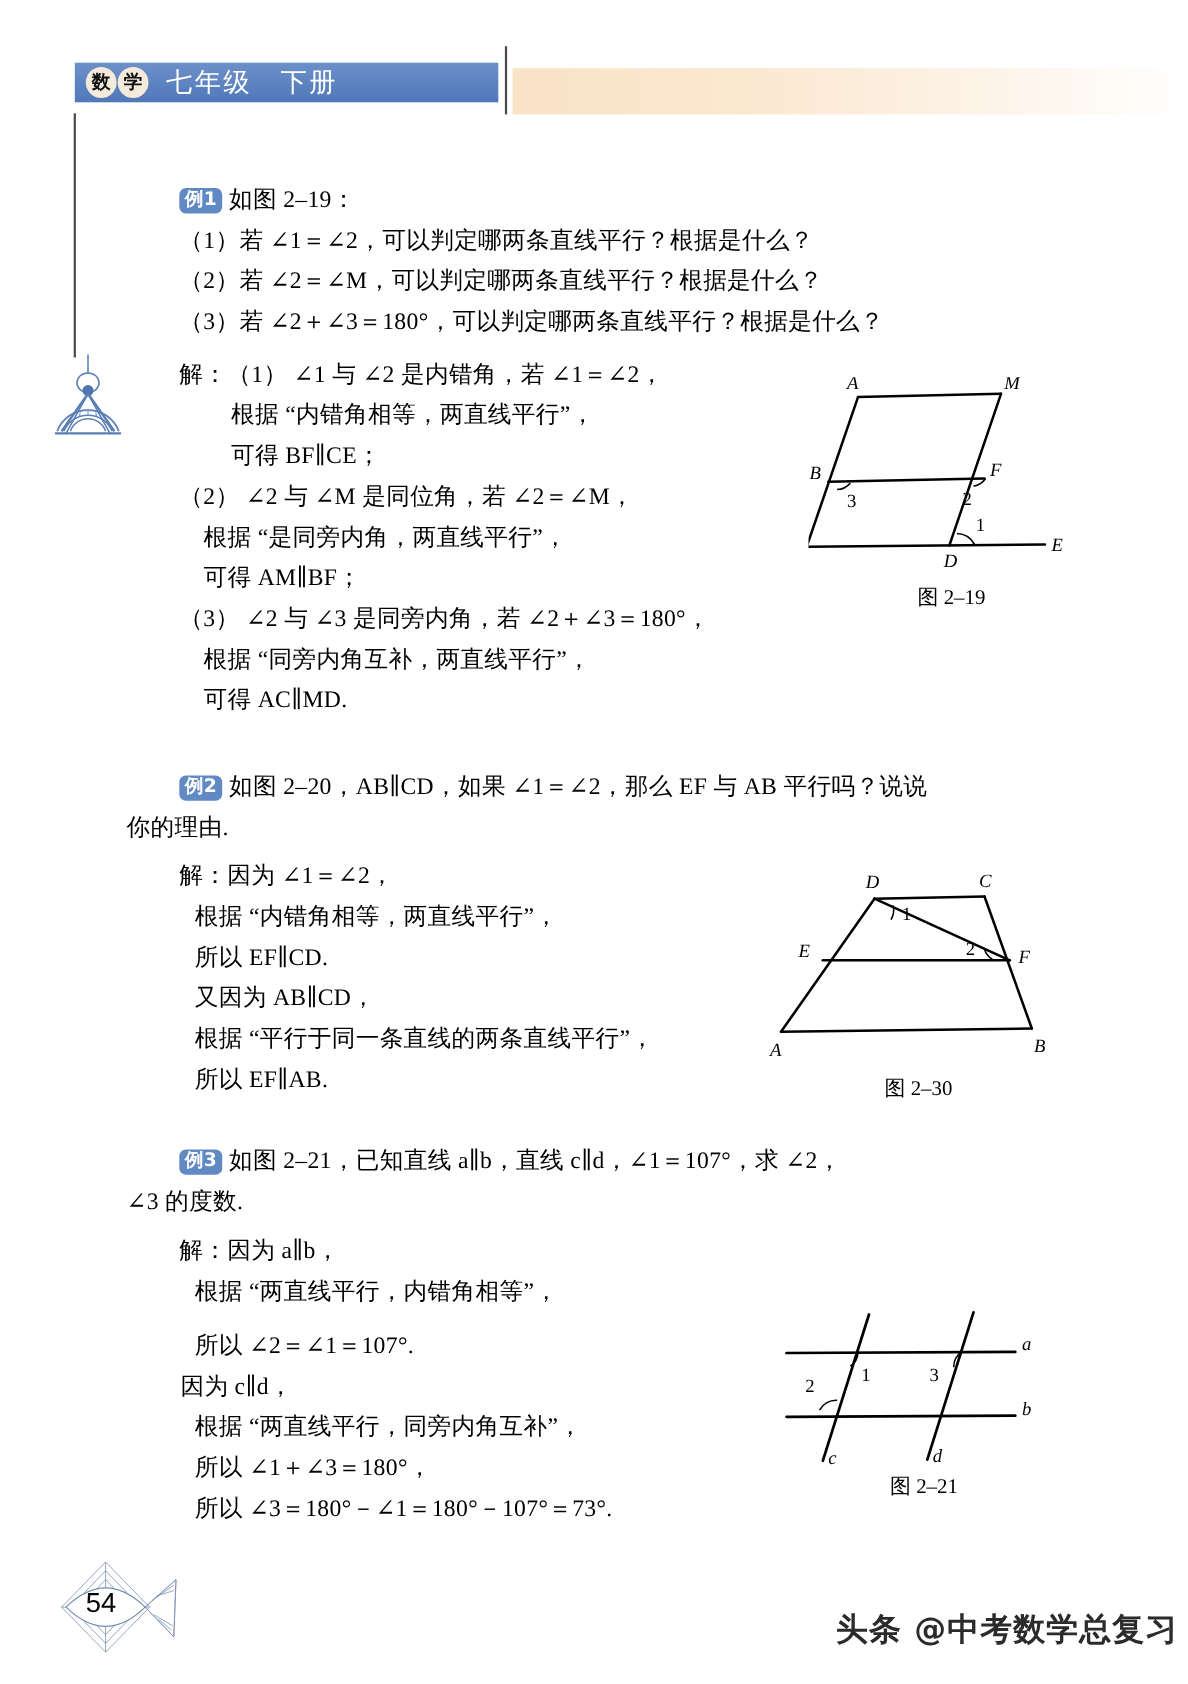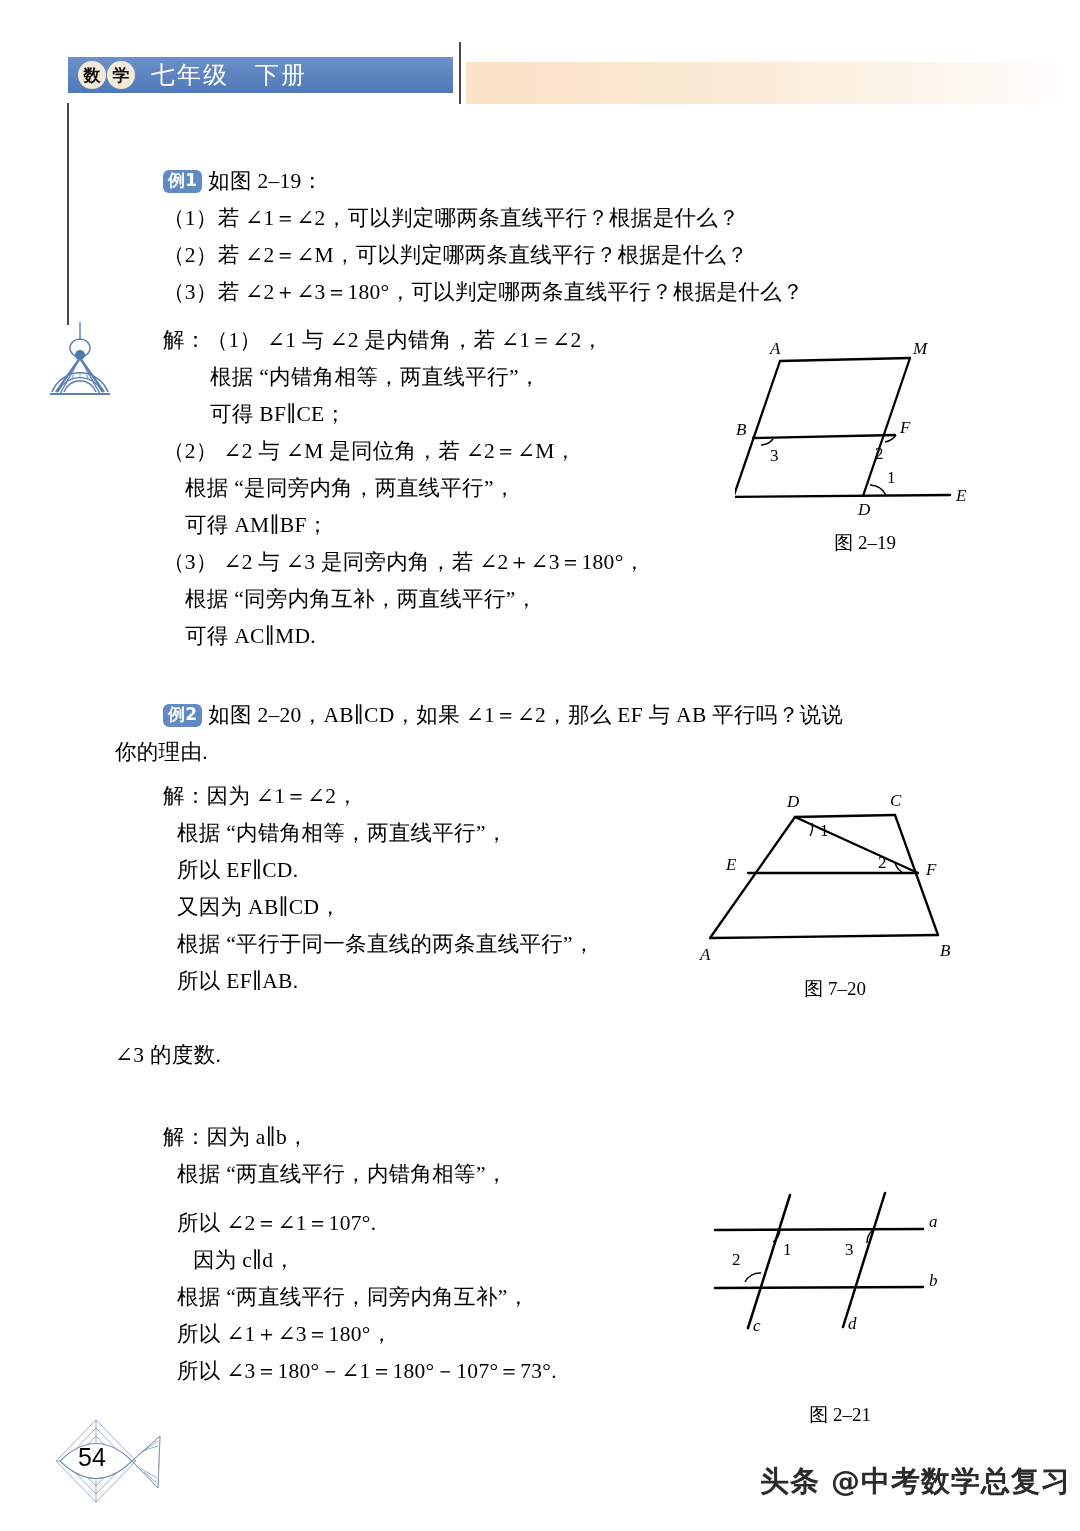--- a/index.html
+++ b/index.html
@@ -290,31 +290,35 @@
         <text x="236" y="92">F</text>
         <text x="10" y="177">A</text>
         <text x="250" y="173">B</text>
       </g>
       <g class="fnum">
         <text x="130" y="53">1</text>
         <text x="188" y="85">2</text>
       </g>
     </svg>
   </div>
-  <div class="figcap" style="left:690px; top:976px; width:290px;">图 7–20</div>
+  <div class="figcap" style="left:690px; top:976px; width:290px;">图 2–30</div>
 
   <div class="blk" style="left:163px; top:1037px;">
+    <div class="line">
+      <span class="ex-badge">例3</span>
+      <span>如图 2–21，已知直线 a∥b，直线 c∥d，∠1＝107°，求 ∠2，</span>
+    </div>
     <div class="line" style="margin-left:-48px;">∠3 的度数.</div>
   </div>
 
   <div class="blk" style="left:163px; top:1119px;">
     <div class="line" style="margin-left:0px;">解：因为 a∥b，</div>
     <div class="line" style="margin-left:14px;">根据 “两直线平行，内错角相等”，</div>
     <div class="line" style="margin-left:14px;margin-top:12px;">所以 ∠2＝∠1＝107°.</div>
-    <div class="line" style="margin-left:30px;">因为 c∥d，</div>
+    <div class="line" style="margin-left:1px;">因为 c∥d，</div>
     <div class="line" style="margin-left:14px;">根据 “两直线平行，同旁内角互补”，</div>
     <div class="line" style="margin-left:14px;">所以 ∠1＋∠3＝180°，</div>
     <div class="line" style="margin-left:14px;">所以 ∠3＝180°－∠1＝180°－107°＝73°.</div>
   </div>
 
   <div class="blk" style="left:705px; top:1185px;">
     <svg width="270" height="175" viewBox="0 0 270 175">
       <g stroke="#000" stroke-width="2.5" fill="none" stroke-linecap="round">
 
         <line x1="10" y1="45" x2="218" y2="44"></line>
@@ -336,21 +340,21 @@
         <text x="48" y="146">c</text>
         <text x="143" y="144">d</text>
       </g>
       <g class="fnum">
         <text x="78" y="70">1</text>
         <text x="27" y="80">2</text>
         <text x="140" y="70">3</text>
       </g>
     </svg>
   </div>
-  <div class="figcap" style="left:705px; top:1402px; width:270px;">图 2–21</div>
+  <div class="figcap" style="left:705px; top:1338px; width:270px;">图 2–21</div>
 
   <div class="fish">
     <svg width="140" height="110" viewBox="0 0 140 110">
       <g stroke="#6e86ae" fill="none" stroke-width="0.7" opacity="0.95">
 
         <path d="M8 53 L48 12 L88 53 L48 94 Z"></path>
         <path d="M48 12 L48 94 M8 53 L88 53"></path>
         <g>
           <path d="M16 53 L48 20 M24 53 L48 28 M32 53 L48 36 M40 53 L48 44"></path>
           <path d="M16 53 L48 86 M24 53 L48 78 M32 53 L48 70 M40 53 L48 62"></path>

